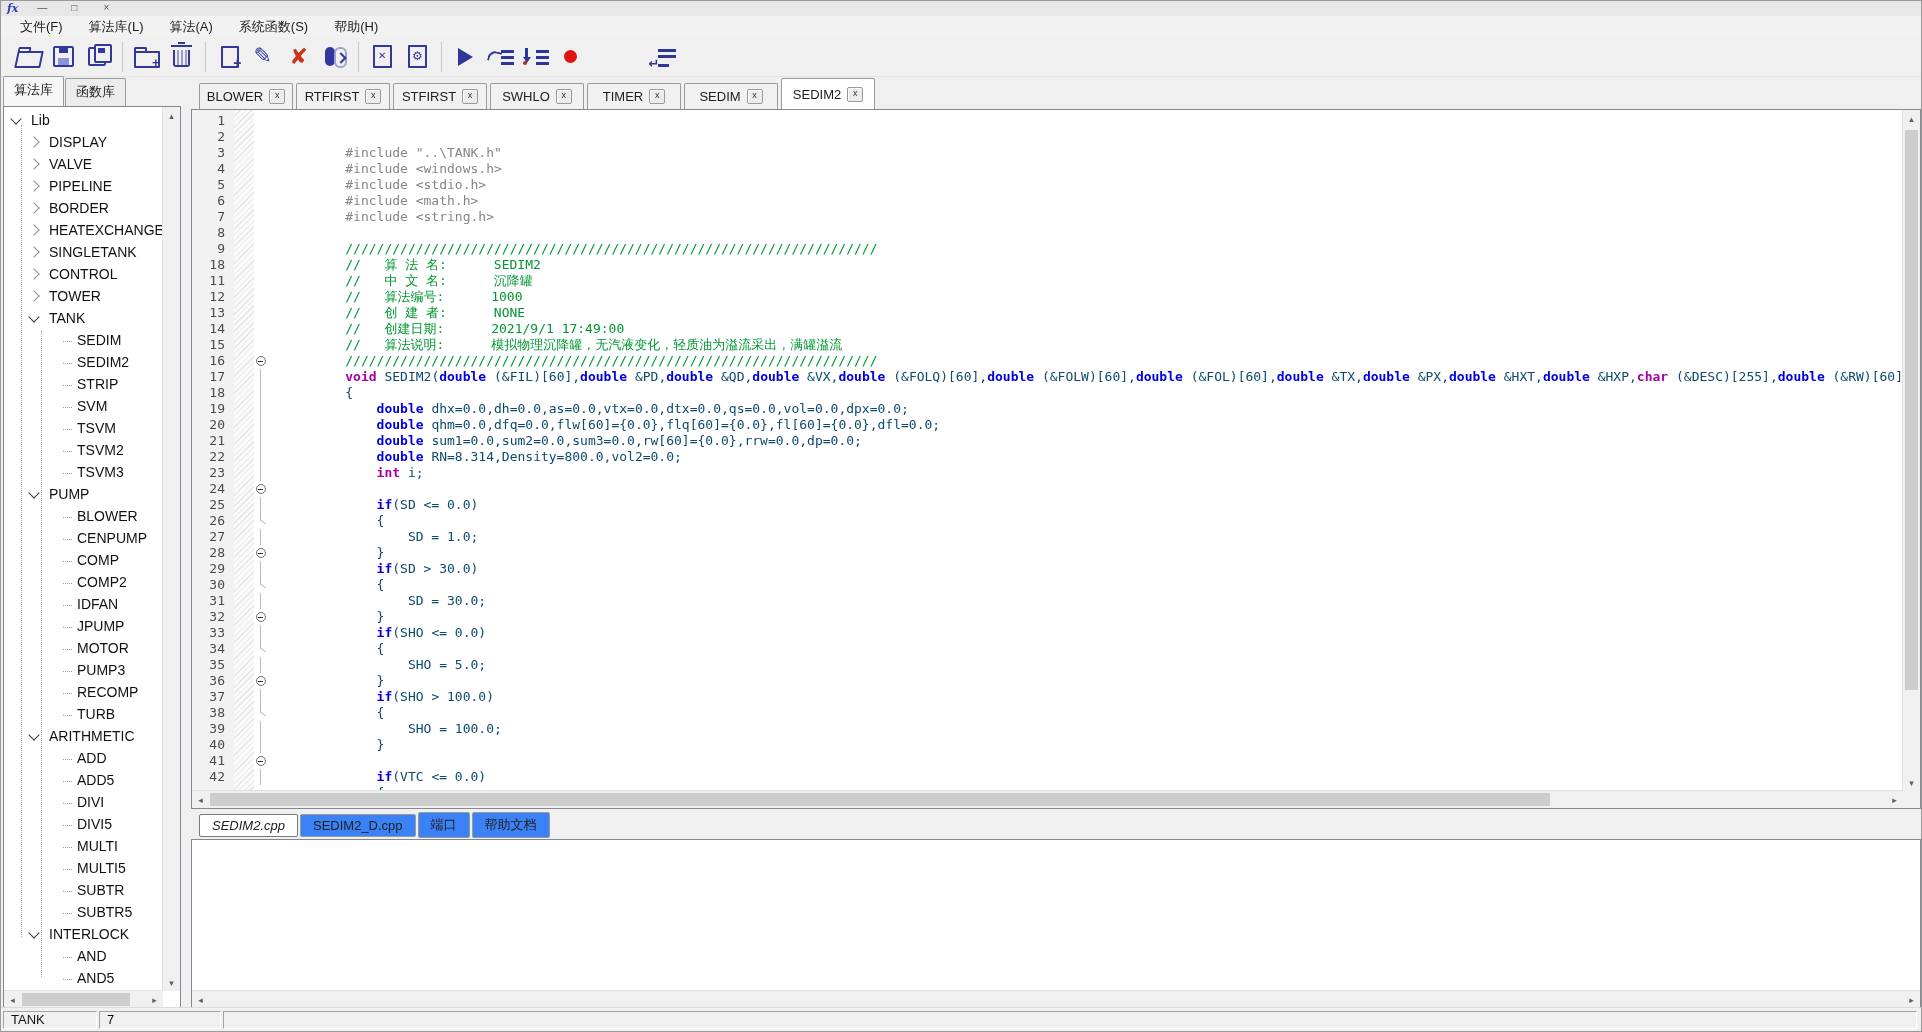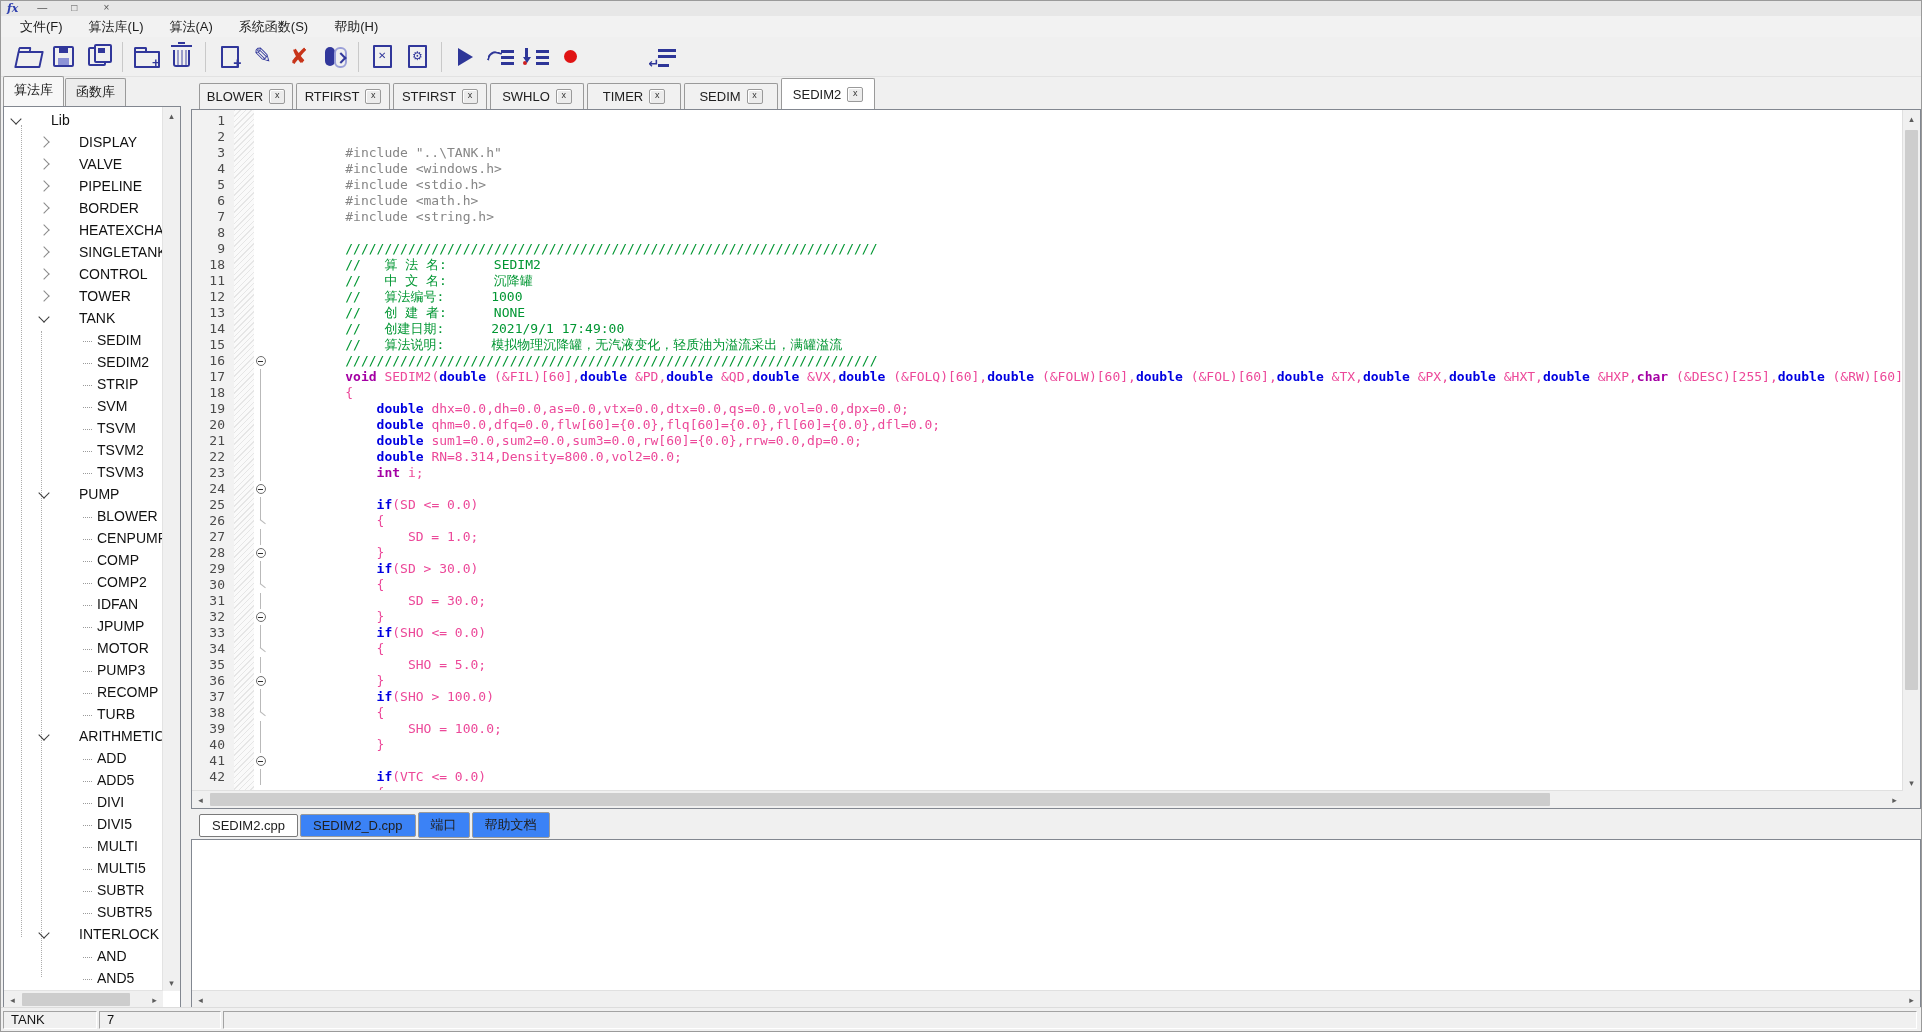--- a/index.html
+++ b/index.html
@@ -88,28 +88,28 @@
   .side-tabs{position:absolute;left:2px;top:78px;display:flex;align-items:flex-end;height:27px;}
   .side-tab{padding:4px 10px 5px;font-size:13px;border:1px solid #9a9a9a;border-bottom:none;background:#ececec;border-radius:2px 2px 0 0;margin-right:1px;}
   .side-tab.active{background:#f7f7f7;padding-bottom:7px;position:relative;z-index:3;}
   .side-panel{position:absolute;left:2px;top:105px;width:178px;height:903px;background:#fff;border:1px solid #828790;box-sizing:border-box;}
   .tree{position:absolute;left:0;top:2px;right:17px;bottom:17px;overflow:hidden;}
   .vline{position:absolute;border-left:1px dotted #adadad;width:0;}
   .vl1{left:17px;top:16px;height:812px;}
   .vl2{left:37px;top:222px;height:646px;}
   .trow{height:22px;display:flex;align-items:center;font-size:14px;color:#111;position:relative;background:transparent;}
   .trow.lv0{padding-left:8px;}
-  .trow.lv1{padding-left:36px;}
+  .trow.lv1{padding-left:26px;}
   .trow.lv2{padding-left:40px;}
   .trow.lv2 .tlabel::before{content:"";display:inline-block;width:9px;border-top:1px dotted #9a9a9a;margin-right:5px;vertical-align:middle;}
   .chev{width:7px;height:7px;border-right:1.6px solid #8a8a8a;border-bottom:1.6px solid #8a8a8a;display:inline-block;margin-right:8px;flex:none;}
   .chev.col{transform:rotate(-45deg);}
   .chev.exp{transform:rotate(45deg);border-color:#3c3c3c;margin-top:-3px;}
   .chev.non{visibility:hidden;}
-  .tlabel{padding:1px 3px;white-space:nowrap;margin-left:20px;}
+  .tlabel{padding:1px 3px;white-space:nowrap;}
   
   .sbar{position:absolute;background:#f0f0f0;}
   .side-vscroll{right:0;top:0;width:17px;bottom:17px;border-left:1px solid #e3e3e3;}
   .side-hscroll{left:0;bottom:0;right:17px;height:17px;border-top:1px solid #e3e3e3;display:flex;align-items:center;}
   .sarrow{width:17px;height:17px;display:flex;align-items:center;justify-content:center;font-size:9px;color:#5c5c5c;flex:none;}
   .side-vscroll .sarrow{position:absolute;left:0;}
   .side-vscroll .up{top:0;}
   .side-vscroll .dn{bottom:0;}
   .hthumb{height:13px;background:#cdcdcd;border-radius:1px;}
   .side-hscroll .hthumb{width:108px;margin-left:1px;}
@@ -133,34 +133,34 @@
   .fold.fl::before{content:"";position:absolute;left:6px;top:0;bottom:0;width:1px;background:#b9b9b9;}
   .fold.fm::before{content:"";position:absolute;left:2px;top:3px;width:8px;height:8px;border:1px solid #6e6e6e;border-radius:50%;background:#fdfdfd;}
   .fold.fm::after{content:"";position:absolute;left:4px;top:8px;width:5px;height:1px;background:#2e2e2e;}
   .fold.fe::before{content:"";position:absolute;left:6px;top:0;height:7px;width:1px;background:#b9b9b9;}
   .fold.fe::after{content:"";position:absolute;left:6px;top:6px;width:7px;height:1px;background:#b9b9b9;transform:rotate(38deg);transform-origin:left center;}
   .codetext{white-space:pre;color:#000;}
   .codetext .pp{color:#868686;}
   .codetext .cm{color:#009632;}
   .codetext .k1{color:#0000e0;font-weight:bold;}
   .codetext .k2{color:#a400a4;font-weight:bold;}
-  .codetext .tx{color:#ec4899;}
+  .codetext .tx{color:#0c4a6e;}
   
   .ed-vscroll{position:absolute;right:0;top:0;width:17px;bottom:17px;background:#f0f0f0;border-left:1px solid #e0e0e0;}
   .ed-vscroll .up{position:absolute;top:0;left:0;}
   .ed-vscroll .dn{position:absolute;bottom:0;left:0;}
   .vthumb{position:absolute;left:2px;width:13px;top:20px;height:560px;background:#cdcdcd;border-radius:1px;}
   .ed-hscroll{position:absolute;left:0;bottom:0;right:17px;height:17px;background:#f0f0f0;border-top:1px solid #e0e0e0;display:flex;align-items:center;justify-content:space-between;}
   .ed-hscroll .hthumb{position:absolute;left:18px;width:1340px;top:2px;}
   .corner{position:absolute;right:0;bottom:0;width:17px;height:17px;background:#f0f0f0;}
 
   
   .btabs{position:absolute;left:190px;top:812px;height:24px;display:flex;align-items:center;gap:2px;padding-left:8px;}
   .btab{padding:3px 12px;font-size:13px;border:1px solid #9a9a9a;background:#3b82f6;border-radius:2px;}
-  .btab.active{background:#fff;border-color:#7a7a7a;}
+  .btab.active{background:#fff;border-color:#7a7a7a;font-style:italic;}
   .outputbox{position:absolute;left:190px;top:838px;right:0;height:170px;background:#fff;border:1px solid #828790;box-sizing:border-box;}
   .out-hscroll{position:absolute;left:0;right:0;bottom:0;height:17px;background:#f0f0f0;border-top:1px solid #e0e0e0;display:flex;align-items:center;justify-content:space-between;}
 
   .sarrow.left::before{content:"\25C2";}
   .sarrow.right::before{content:"\25B8";}
   .sarrow.up::before{content:"\25B4";}
   .sarrow.dn::before{content:"\25BE";}
 
   
   .statusbar{position:absolute;left:0;bottom:0;right:0;height:24px;background:#f0f0f0;display:flex;align-items:center;padding:0 2px;box-sizing:border-box;border-top:1px solid #dcdcdc;}

